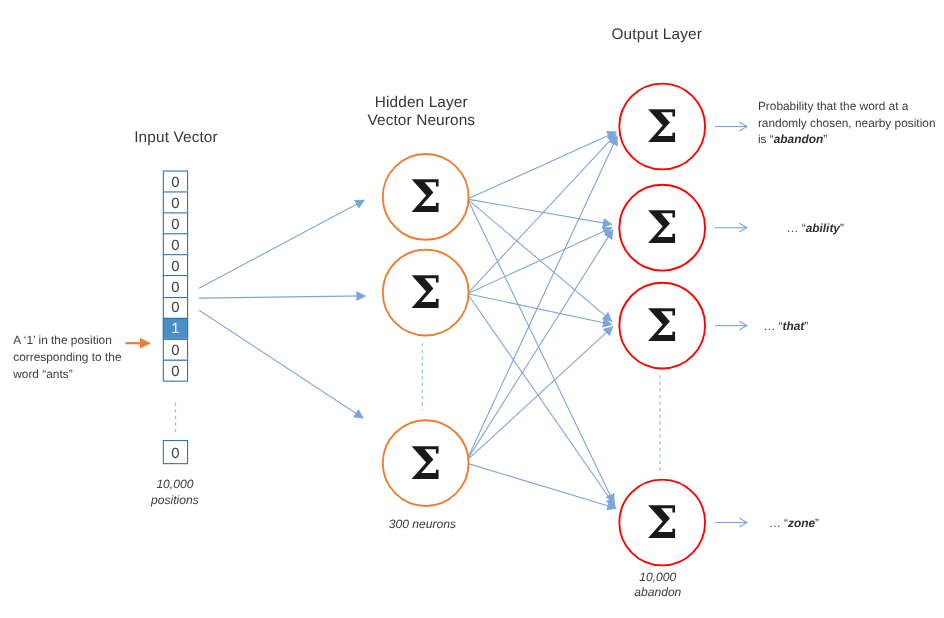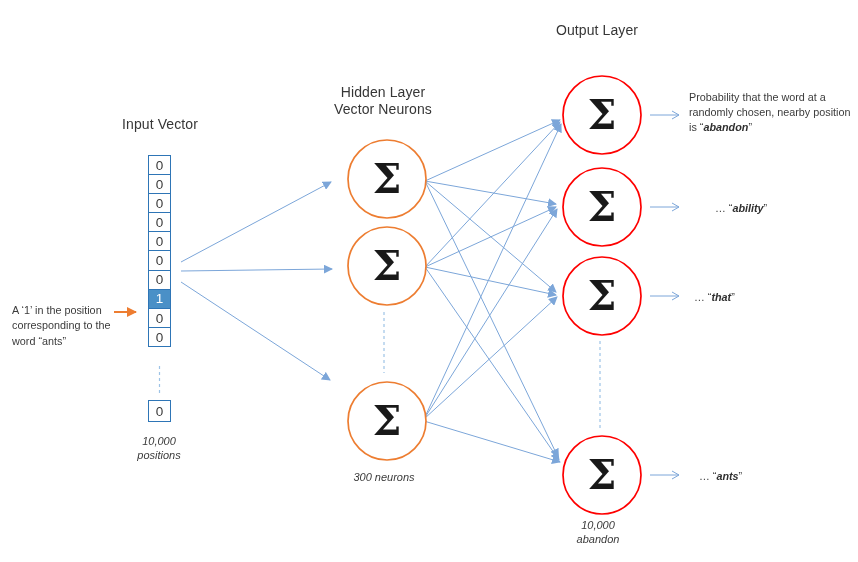--- a/index.html
+++ b/index.html
@@ -159,16 +159,16 @@
   <div class="abs out-label" style="left:689px;top:90px;width:168px;">
     <span>Probability that the word at a randomly chosen, nearby position is “</span><b>abandon</b><span>”</span>
   </div>
   <div class="abs out-label" style="left:691px;top:201px;width:160px;margin-left:24px;">
     <span>… “</span><b>ability</b><span>”</span>
   </div>
   <div class="abs out-label" style="left:694px;top:290px;width:160px;">
     <span>… “</span><b>that</b><span>”</span>
   </div>
   <div class="abs out-label" style="left:699px;top:469px;width:160px;">
-    <span>… “</span><b>ants</b><span>”</span>
+    <span>… “</span><b>zone</b><span>”</span>
   </div>
 
 </div>
 
 </body></html>

